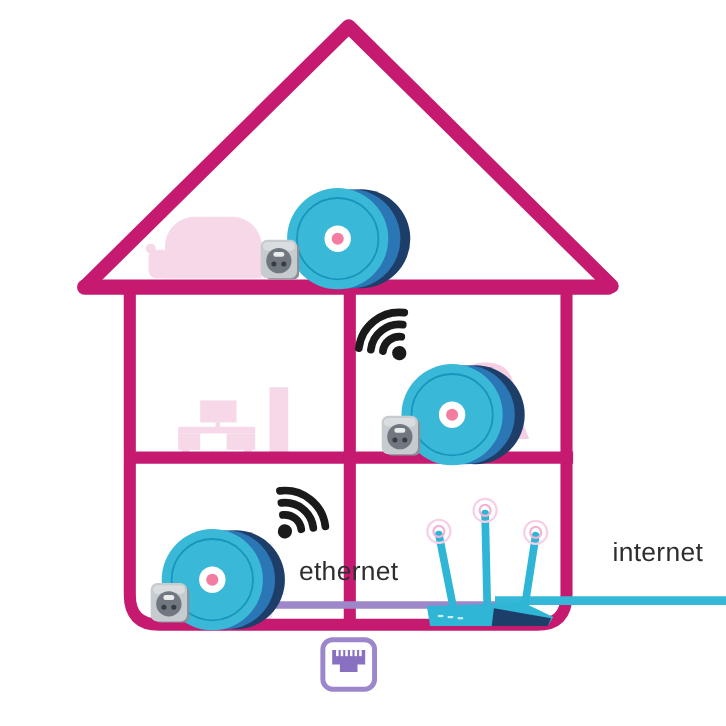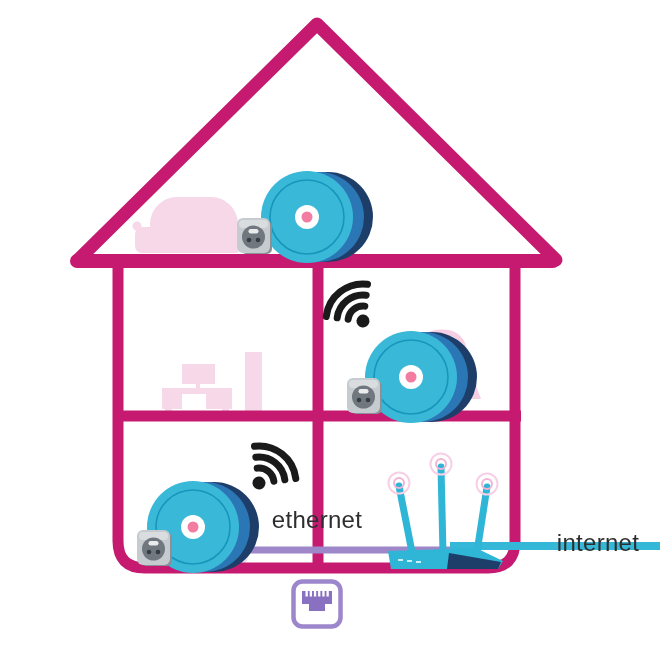--- a/index.html
+++ b/index.html
@@ -6,21 +6,21 @@
   .canvas{
     position:relative;width:660px;height:660px;background:#ffffff;
     overflow:hidden;font-family:"Liberation Sans",sans-serif;
   }
   .scene{position:absolute;left:0;top:0;}
   .label{
     position:absolute;color:#2e2e2e;font-size:24px;font-weight:500;
     letter-spacing:.3px;text-align:center;line-height:1;white-space:nowrap;
   }
   .label-ethernet{left:217px;top:508px;width:200px;}
-  .label-internet{left:535px;top:531px;width:126px;}
+  .label-internet{left:535px;top:491px;width:126px;}
 </style>
 </head>
 <body>
 
 <div class="canvas">
 
   <svg class="scene" width="660" height="660" viewBox="0 0 660 660">
     <defs>
 
       <g id="disc">

